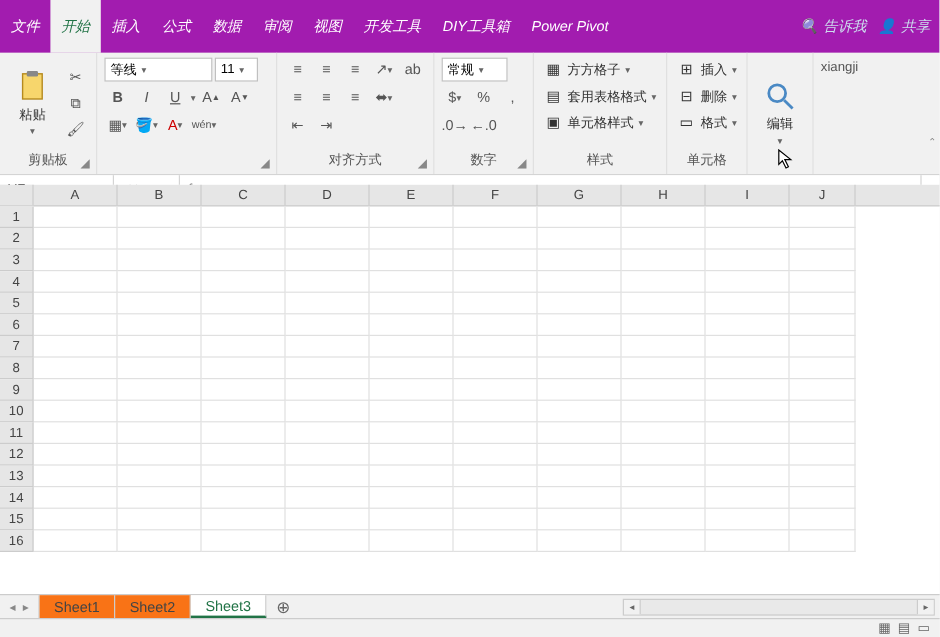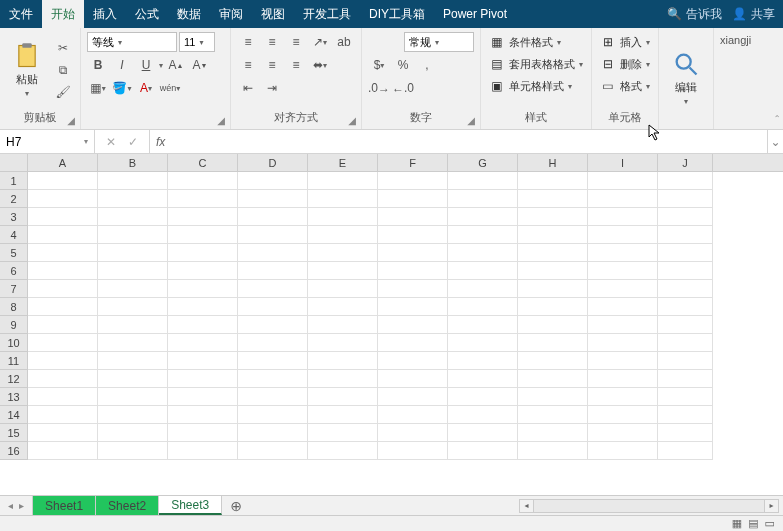--- a/index.html
+++ b/index.html
@@ -1,18 +1,18 @@
 <!DOCTYPE html>
 <html><head>
 <meta charset="utf-8">
 <style>
 * { margin: 0; padding: 0; box-sizing: border-box; font-family: "Microsoft YaHei", sans-serif; }
 body { width: 783px; height: 531px; background: #f0f0f0; font-size: 12px; overflow: hidden; }
 
-.menubar { background: #0c4a6e; height: 28px; display: flex; align-items: stretch; color: #fff; }
+.menubar { background: #a21caf; height: 44px; display: flex; align-items: stretch; color: #fff; font-style: italic; }
 .menu-tab { padding: 0 9px; display: flex; align-items: center; cursor: pointer; font-size: 12px; }
 .menu-tab.active { background: #f1f1f1; color: #217346; }
 .menu-right { margin-left: auto; display: flex; align-items: center; padding-right: 8px; gap: 10px; }
 .menu-search { display:flex; align-items:center; gap:4px; color:#cde; font-size:12px;}
 
 .ribbon { background: #f1f1f1; border-bottom: 1px solid #d4d4d4; display: flex; height: 102px; }
 .group { border-right: 1px solid #e0e0e0; padding: 4px 6px 2px; display: flex; flex-direction: column; position: relative; }
 .group-body { flex: 1; display: flex; gap: 4px; }
 .group-label { text-align: center; font-size: 11px; color: #555; padding: 2px 0; }
 .launcher { position: absolute; right: 3px; bottom: 3px; width: 12px; height: 12px; font-size: 10px; color: #888; display:flex;align-items:center;justify-content:center;}
@@ -45,21 +45,21 @@
 .sel-all { width: 28px; border-right: 1px solid #ccc; background: #e6e6e6; }
 .col-h { width: 70px; border-right: 1px solid #ccc; text-align: center; font-size: 11px; color: #444; display:flex;align-items:center;justify-content:center; }
 .grid-body { flex:1; overflow:hidden; }
 .grid-row { display: flex; height: 18px; }
 .row-h { width: 28px; background: #e6e6e6; border-right: 1px solid #ccc; border-bottom: 1px solid #ccc; text-align: center; font-size: 11px; color: #444; display:flex;align-items:center;justify-content:center;}
 .cell { width: 70px; border-right: 1px solid #e0e0e0; border-bottom: 1px solid #e0e0e0; }
 
 .tab-bar { position: absolute; bottom: 16px; left: 0; right: 0; height: 20px; background: #f1f1f1; border-top: 1px solid #ccc; display: flex; align-items: stretch; }
 .tab-nav { display:flex; align-items:center; gap:6px; padding:0 8px; color:#888; font-size:10px; border-right:1px solid #ccc;}
 .sheet-tabs { display: flex; align-items: stretch; }
-.sheet-tab { padding: 0 12px; border-right: 1px solid #ccc; display: flex; align-items: center; font-size: 12px; color:#444; background:#22c55e;}
+.sheet-tab { padding: 0 12px; border-right: 1px solid #ccc; display: flex; align-items: center; font-size: 12px; color:#444; background:#f97316;}
 .sheet-tab.active { background: #fff; border-bottom: 2px solid #217346; color:#217346; }
 .new-sheet { padding:0 8px; display:flex;align-items:center; color:#666; font-size:14px;}
 .hscroll { flex:1; display:flex; align-items:center; justify-content:flex-end; padding:0 4px;}
 .hscroll-track { width: 260px; height: 14px; background:#e9e9e9; border:1px solid #ccc; display:flex;}
 .hscroll-btn { width:14px; background:#f1f1f1; border-right:1px solid #ccc; display:flex;align-items:center;justify-content:center; font-size:8px; color:#666;}
 .hscroll-btn:last-child{border-left:1px solid #ccc;border-right:none;}
 .collapse { width:8px; font-size:8px; color:#888; text-align:center; position:absolute; right:2px; top:114px;}
 
 svg.ico-svg { width: 100%; height: 100%; }
 </style>
@@ -168,21 +168,21 @@
         <div class="small-btn">⇤</div>
         <div class="small-btn">⇥</div>
       </div>
     </div>
     <div class="group-label">对齐方式</div>
     <div class="launcher">◢</div>
   </div>
 
   <div class="group">
     <div class="group-body" style="flex-direction:column; gap:3px;">
-      <div class="combo" style="width:70px;margin-left:36px;">
+      <div class="combo" style="width:55px;">
         <span>常规</span>
           <span class="dd">▾</span>
       </div>
       <div class="row">
         <div class="small-btn">$<span class="dd-arrow">▾</span></div>
         <div class="small-btn">%</div>
         <div class="small-btn">,</div>
       </div>
       <div class="row">
         <div class="small-btn">.0→</div>
@@ -190,21 +190,21 @@
       </div>
     </div>
     <div class="group-label">数字</div>
     <div class="launcher">◢</div>
   </div>
 
   <div class="group">
     <div class="group-body" style="flex-direction:column; gap:2px;">
       <div class="style-item">
         <span class="ico">▦</span>
-        <span>条件格式</span>
+        <span>方方格子</span>
         <span class="dd-arrow">▾</span>
       </div>
       <div class="style-item">
         <span class="ico">▤</span>
         <span>套用表格格式</span>
         <span class="dd-arrow">▾</span>
       </div>
       <div class="style-item">
         <span class="ico">▣</span>
         <span>单元格样式</span>

